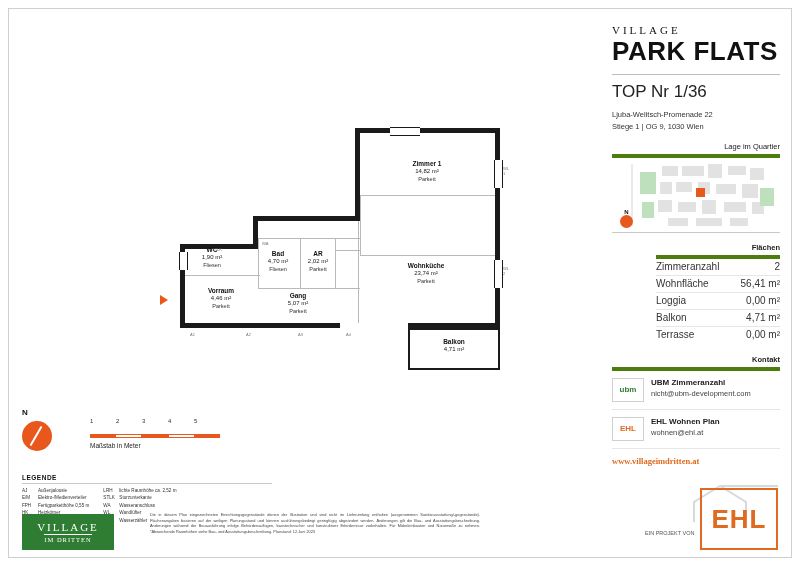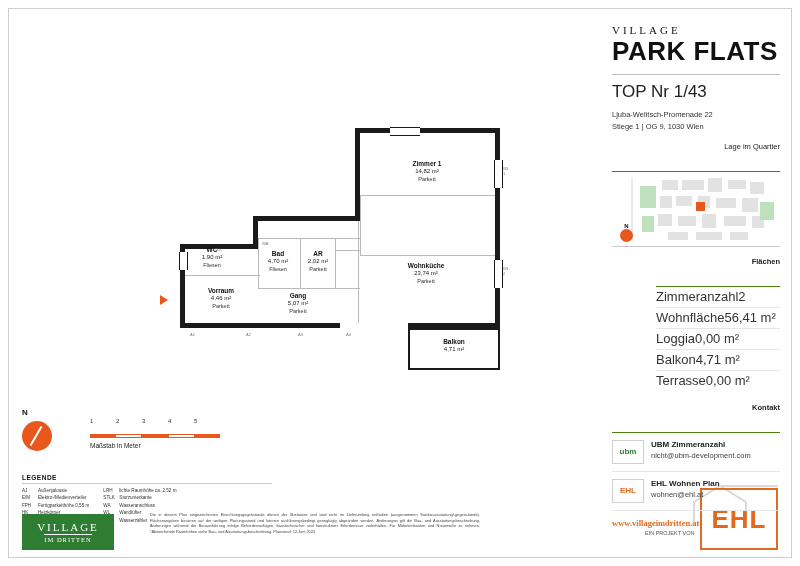--- a/index.html
+++ b/index.html
@@ -14,28 +14,28 @@
   .sheet{position:absolute;left:0;top:0;width:800px;height:566px;}
   .border{position:absolute;left:8px;top:8px;width:784px;height:550px;border:1px solid #cfcfcf;box-sizing:border-box;}
 
   
   .right{position:absolute;left:612px;top:24px;width:168px;}
   .brand-village{font-family:"Liberation Serif", serif;letter-spacing:3px;font-size:11px;color:#111;}
   .brand-park{font-family:"Liberation Sans", sans-serif;font-weight:bold;font-size:26px;letter-spacing:0.5px;color:#111;line-height:1.05;margin-top:2px;}
   .brand-rule{border-bottom:1px solid #bdbdbd;margin:9px 0 7px 0;}
   .top-nr{font-size:17px;color:#222;font-family:"Liberation Sans", sans-serif;}
   .addr{font-size:7.5px;color:#333;line-height:1.5;margin-top:7px;}
-  .sec-head{font-size:7.5px;color:#222;text-align:right;padding-bottom:20px;border-bottom:1px solid #4d7c0f;margin-bottom:0;}
+  .sec-head{font-size:7.5px;color:#222;text-align:right;padding-bottom:3px;border-bottom:4px solid #4d7c0f;margin-bottom:0;}
   .sec-head.em{font-weight:bold;}
 
   .mapbox{position:relative;height:74px;border-bottom:1px solid #c9c9c9;background:#fff;overflow:hidden;}
   .bldbox{position:relative;height:64px;border-bottom:1px solid #c9c9c9;background:#fff;overflow:hidden;}
 
   .flaechen{margin-top:10px;margin-left:44px;}
-  .frow{display:flex;justify-content:flex-start;font-size:13px;color:#333;padding:2.5px 0;border-bottom:1px solid #e6e6e6;}
+  .frow{display:flex;justify-content:space-between;font-size:10px;color:#333;padding:2.5px 0;border-bottom:1px solid #e6e6e6;}
   .frow:last-child{border-bottom:none;}
   .frow .k{color:#333;}
   .frow .v{color:#333;}
 
   .kontakt{margin-top:12px;}
   .crow{display:flex;align-items:flex-start;gap:7px;padding:7px 0;border-bottom:1px solid #e6e6e6;}
   .clogo{width:30px;height:22px;flex:0 0 30px;border:1px solid #d0d0d0;display:flex;align-items:center;justify-content:center;font-size:8px;font-weight:bold;color:#2f7d32;}
   .clogo.ehl{color:#e06a1f;}
   .cname{font-size:8px;font-weight:bold;color:#222;line-height:1.35;}
   .cmail{font-size:7.5px;color:#444;line-height:1.35;}
@@ -270,21 +270,21 @@
     <path d="M30 2 L88 2" fill="none" stroke="#d9d9d9" stroke-width="2"></path>
   </svg>
   <div class="ehl-box">
       <span>EHL</span>
     </div>
 
   <div class="right">
     <div class="brand-village">VILLAGE</div>
     <div class="brand-park">PARK FLATS</div>
     <div class="brand-rule"></div>
-    <div class="top-nr">TOP Nr 1/43</div>
+    <div class="top-nr">TOP Nr 1/36</div>
     <div class="addr">
       <div>Ljuba-Welitsch-Promenade 22</div>
       <div>Stiege 1 | OG 9, 1030 Wien</div>
     </div>
 
     <div style="margin-top:10px;">
       <div class="sec-head">Lage im Quartier</div>
       <div class="mapbox">
         <svg width="168" height="74" viewBox="0 0 168 74">
           <rect x="0" y="0" width="168" height="74" fill="#ffffff"></rect>

